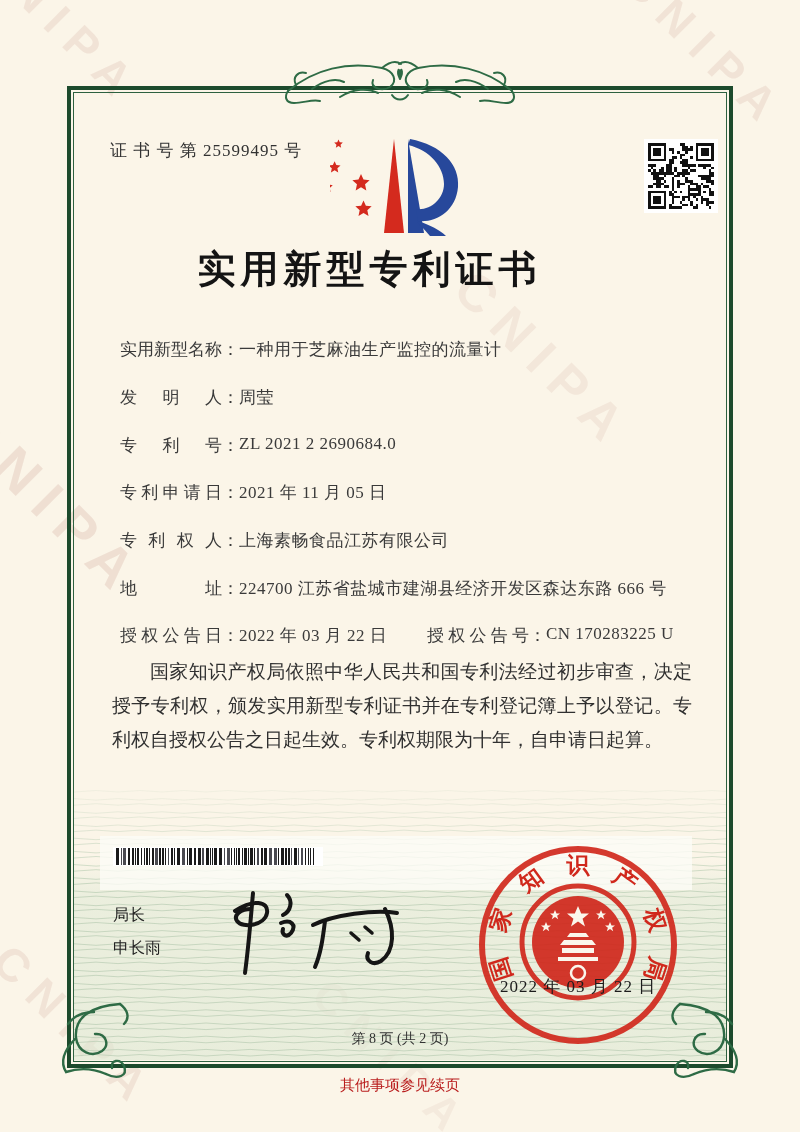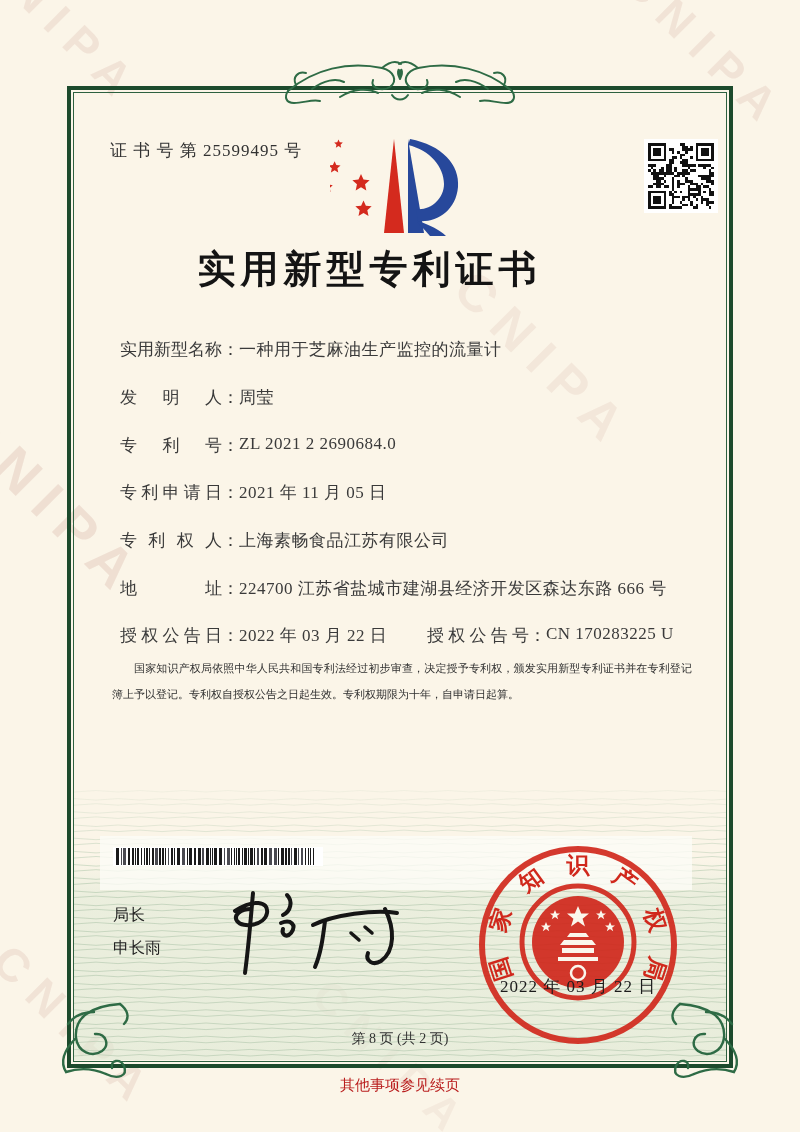--- a/index.html
+++ b/index.html
@@ -31,21 +31,21 @@
   .txt{position:absolute;color:#3a3a3a;z-index:5;}
   #cert-no{left:110px;top:139px;font-size:17px;letter-spacing:1px;color:#323232;}
   #title{left:0;top:244px;width:739px;text-align:center;font-size:38px;font-weight:bold;
          letter-spacing:5px;color:#141414;}
   .row{left:120px;width:600px;font-size:17px;white-space:nowrap;}
   .lbl{display:inline-block;width:102px;text-align:justify;text-align-last:justify;
        vertical-align:top;}
   .colon{display:inline-block;vertical-align:top;}
   .val{display:inline-block;vertical-align:top;letter-spacing:.5px;}
   .val2w{width:188px;}
-  #paras{left:112px;top:655px;width:580px;font-size:11px;line-height:26px;
+  #paras{left:112px;top:655px;width:580px;font-size:19px;line-height:34px;
          color:#303030;text-align:justify;}
   #paras p{margin:0;text-indent:2em;}
 
   
   #barcode{position:absolute;left:113px;top:847px;z-index:5;background:#fff;padding:1px 2px;}
   #qr{position:absolute;left:644px;top:139px;width:74px;height:74px;background:#fff;
       padding:4px;box-sizing:border-box;z-index:5;}
 
   
   #logo{position:absolute;left:330px;top:137px;z-index:5;}

